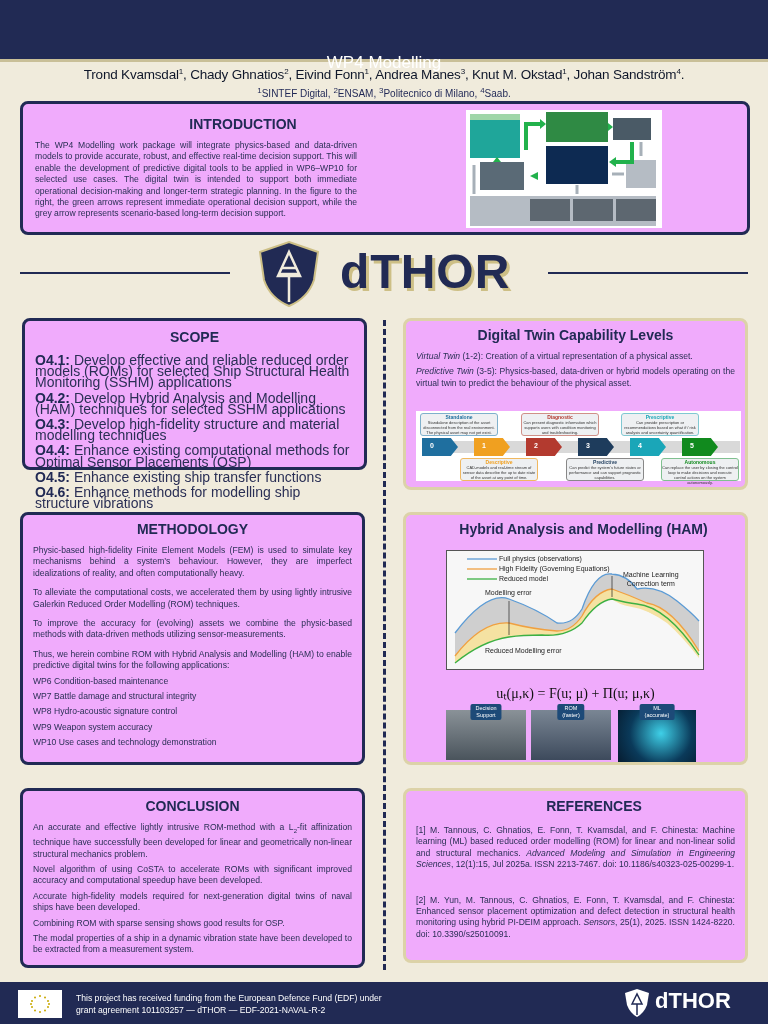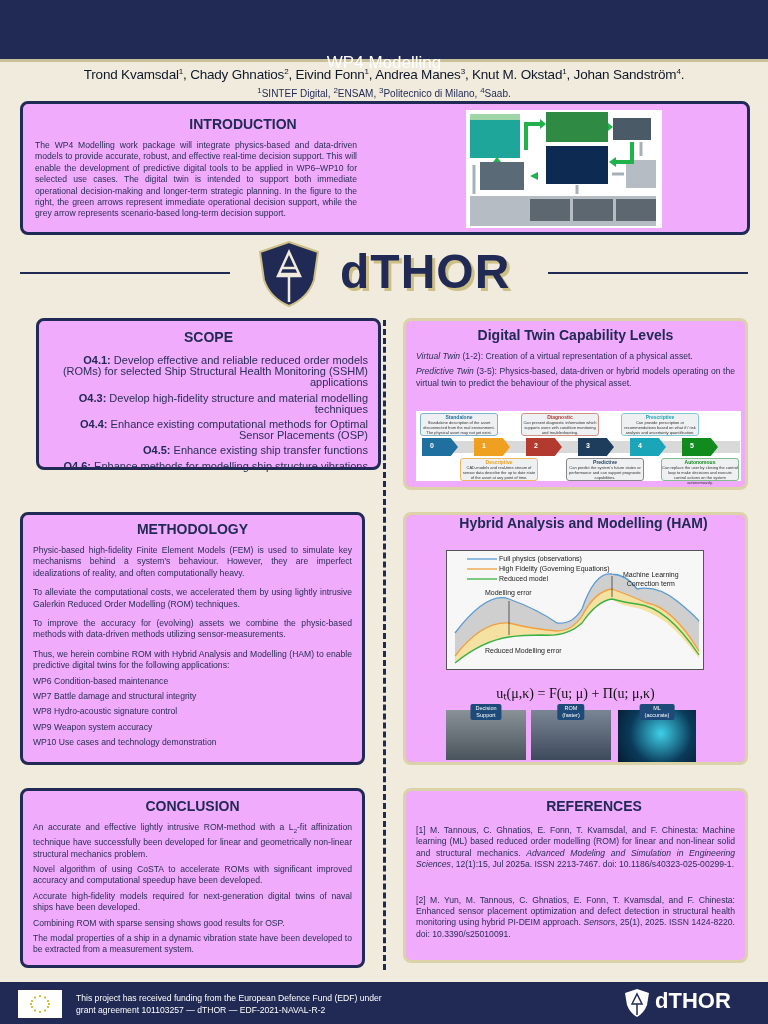--- a/index.html
+++ b/index.html
@@ -23,21 +23,21 @@
   .intro .ptitle { position: absolute; left: 0; width: 440px; top: 12px; }
   .intro .ptext { position: absolute; left: 12px; top: 36px; width: 322px; }
   .intro-fig { position: absolute; left: 443px; top: 6px; width: 196px; height: 118px; background: #fff; }
 
   .logo-band { position: absolute; left: 0; top: 238px; width: 768px; height: 70px; }
   .logo-line { position: absolute; top: 34px; height: 2px; background: #212a54; }
   .logo-text { position: absolute; left: 340px; top: 6px; font-size: 48px; font-weight: bold; color: #212a54; letter-spacing: 1px; text-shadow: 3px 3px 0 #cdbf86; }
 
   .divider { position: absolute; left: 383px; top: 320px; height: 650px; border-left: 3px dashed #212a54; }
 
-  .scope { left: 36px; top: 318px; width: 345px; height: 152px; }
+  .scope { left: 22px; top: 318px; width: 345px; height: 152px; }
   .method { left: 20px; top: 512px; width: 345px; height: 253px; }
   .concl { left: 20px; top: 788px; width: 345px; height: 180px; }
   .dtcl { left: 403px; top: 318px; width: 345px; height: 172px; }
   .ham { left: 403px; top: 512px; width: 345px; height: 253px; }
   .refs { left: 403px; top: 788px; width: 345px; height: 175px; }
 
   .inner { position: absolute; left: 10px; right: 10px; }
   .footer { position: absolute; left: 0; top: 982px; width: 768px; height: 42px; background: #212a54; }
   .eu-flag { position: absolute; left: 18px; top: 8px; width: 44px; height: 28px; background: #fff; }
   .foot-text { position: absolute; left: 76px; top: 10px; color: #fff; font-size: 8.6px; line-height: 12px; }
@@ -112,22 +112,23 @@
     <path d="M22 36 L33 12 L44 36 Z" fill="none" stroke="#f0ebdc" stroke-width="2.5"></path>
     <path d="M26 28 L40 28 M24 34 L42 34 M33 36 L33 62" stroke="#f0ebdc" stroke-width="2.5"></path>
   </svg>
   <div class="logo-text">dTHOR</div>
 </div>
 
 <div class="divider"></div>
 
 <div class="panel navy scope">
   <div class="ptitle" style="margin-top:8px;">SCOPE</div>
-  <div class="inner ptext" style="top:34px;text-align:right;font-size:11px;line-height:11.2px;">
+  <div class="inner ptext" style="top:34px;text-align:left;font-size:14px;line-height:11.2px;">
     <p><b>O4.1:</b><span> Develop effective and reliable reduced order models (ROMs) for selected Ship Structural Health Monitoring (SSHM) applications</span></p>
+    <p><b>O4.2:</b><span> Develop Hybrid Analysis and Modelling (HAM) techniques for selected SSHM applications</span></p>
     <p><b>O4.3:</b><span> Develop high-fidelity structure and material modelling techniques</span></p>
     <p><b>O4.4:</b><span> Enhance existing computational methods for Optimal Sensor Placements (OSP)</span></p>
     <p><b>O4.5:</b><span> Enhance existing ship transfer functions</span></p>
     <p><b>O4.6:</b><span> Enhance methods for modelling ship structure vibrations</span></p>
   </div>
 </div>
 
 <div class="panel navy method">
   <div class="ptitle" style="margin-top:6px;">METHODOLOGY</div>
   <div class="inner ptext" style="top:30px;">
@@ -171,21 +172,21 @@
     <div class="lvl-box" style="left:4px;top:2px;border-color:#7fb0cc;"><b style="color:#1f6f9f;">Standalone</b><span>Standalone description of the asset disconnected from the real environment. The physical asset may not yet exist.</span></div>
     <div class="lvl-box" style="left:44px;top:47px;border-color:#f0b860;"><b style="color:#f0a020;">Descriptive</b><span>CAD-models and real-time stream of sensor data describe the up to date state of the asset at any point of time.</span></div>
     <div class="lvl-box" style="left:105px;top:2px;border-color:#d09088;"><b style="color:#b33a2f;">Diagnostic</b><span>Can present diagnostic information which supports users with condition monitoring and troubleshooting.</span></div>
     <div class="lvl-box" style="left:150px;top:47px;border-color:#888;"><b style="color:#1e3c5c;">Predictive</b><span>Can predict the system's future states or performance and can support prognostic capabilities.</span></div>
     <div class="lvl-box" style="left:205px;top:2px;border-color:#80c8d2;"><b style="color:#1aa6b8;">Prescriptive</b><span>Can provide prescription or recommendations based on what if / risk analysis and uncertainty quantification.</span></div>
     <div class="lvl-box" style="left:245px;top:47px;border-color:#80c090;"><b style="color:#118a1e;">Autonomous</b><span>Can replace the user by closing the control loop to make decisions and execute control actions on the system autonomously.</span></div>
   </div>
 </div>
 
 <div class="panel gold ham">
-  <div class="ptitle" style="padding-left:16px;">Hybrid Analysis and Modelling (HAM)</div>
+  <div class="ptitle" style="margin-top:6px;padding-left:16px;">Hybrid Analysis and Modelling (HAM)</div>
   <div class="ham-chart">
     <svg width="256" height="118" viewBox="0 0 256 118" style="position:absolute;left:0;top:0;">
       <path d="M8 82 Q40 40 62 48 Q90 58 110 72 Q125 74 135 58 Q148 20 165 23 Q180 24 190 38 Q210 34 230 50 Q245 62 252 70 L252 100 Q235 75 220 70 Q200 60 190 55 Q175 50 165 47 Q150 48 135 70 Q120 86 95 84 Q75 84 62 84 Q35 86 8 110 Z" fill="#cfcfcf"></path>
       <path d="M8 105 Q35 70 62 72 Q85 78 110 80 Q125 80 135 65 Q148 40 165 38 Q182 44 200 52 Q225 56 252 100 L252 107 Q235 85 220 72 Q200 58 185 56 Q170 53 165 48 Q150 50 135 72 Q120 86 95 84 Q75 84 62 86 Q35 90 8 112 Z" fill="#f5e2a2"></path>
       <path d="M8 82 Q40 40 62 48 Q90 58 110 72 Q125 74 135 58 Q148 20 165 23 Q180 24 190 38 Q210 34 230 50 Q245 62 252 70" stroke="#5b9bd5" stroke-width="1.3" fill="none"></path>
       <path d="M8 105 Q35 70 62 72 Q85 78 110 80 Q125 80 135 65 Q148 40 165 38 Q182 44 200 52 Q225 56 252 100" stroke="#f0a040" stroke-width="1.3" fill="none"></path>
       <path d="M8 112 Q35 90 62 86 Q75 84 95 84 Q120 86 135 72 Q150 50 165 48 Q180 52 190 53 Q220 56 252 104" stroke="#3cb043" stroke-width="1.3" fill="none"></path>
       <line x1="20" y1="8" x2="50" y2="8" stroke="#5b9bd5" stroke-width="1.3"></line>
       <line x1="20" y1="18" x2="50" y2="18" stroke="#f0a040" stroke-width="1.3"></line>
       <line x1="20" y1="28" x2="50" y2="28" stroke="#3cb043" stroke-width="1.3"></line>

